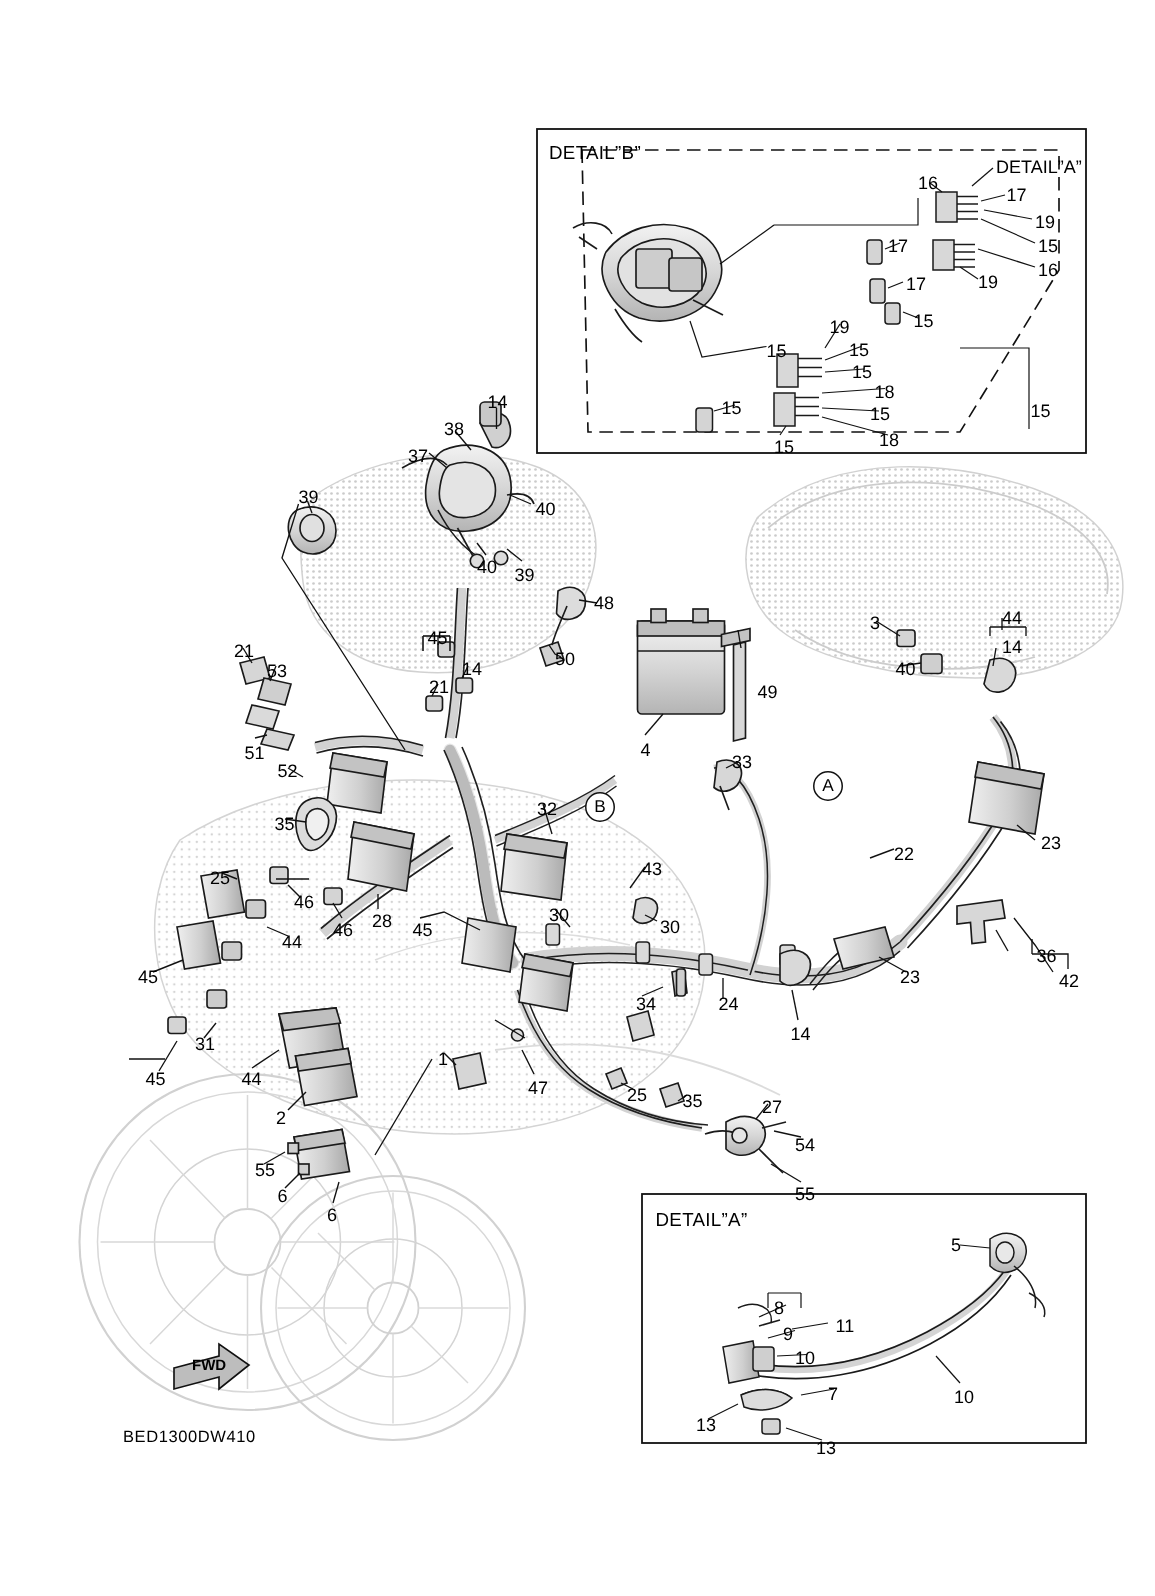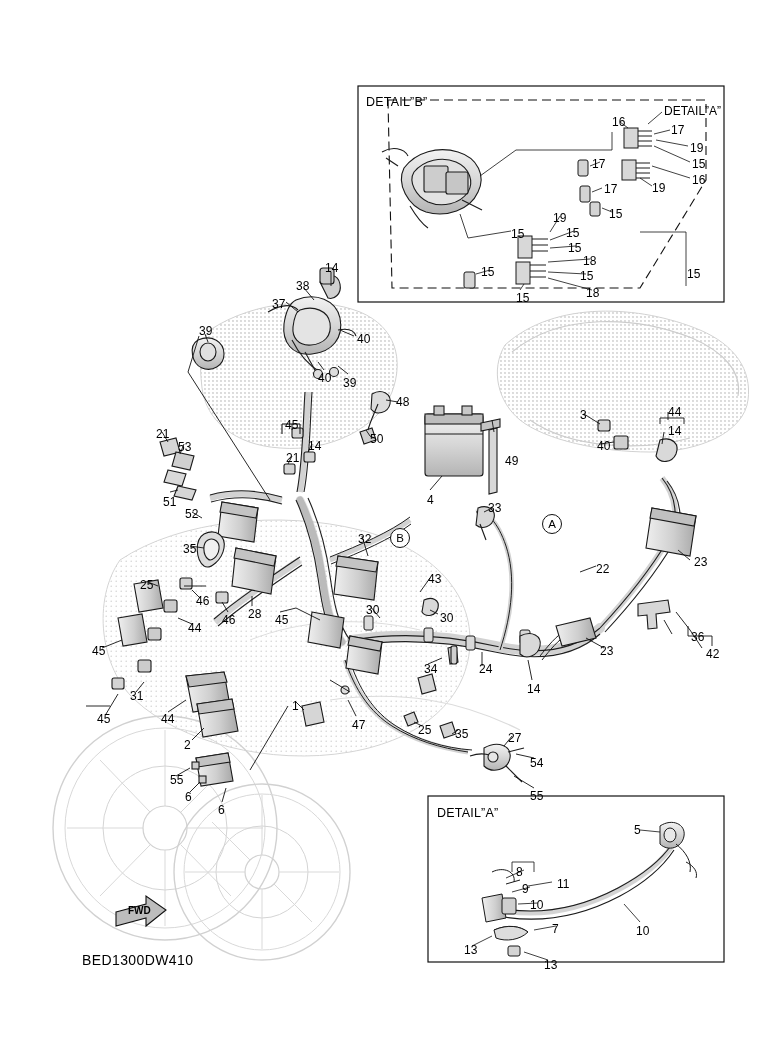--- a/index.html
+++ b/index.html
@@ -28,21 +28,21 @@
     white-space: nowrap;
   }
   .detail-title {
     position: absolute;
     font-size: 12.5px;
     letter-spacing: 0.2px;
     white-space: nowrap;
   }
   .partnum {
     position: absolute;
-    font-size: 14px;
+    font-size: 11px;
     letter-spacing: 0.4px;
     white-space: nowrap;
   }
   .circ {
     position: absolute;
     width: 20px; height: 20px;
     border: 1.2px solid #111;
     border-radius: 50%;
     font-size: 11.5px;
     display: flex;

